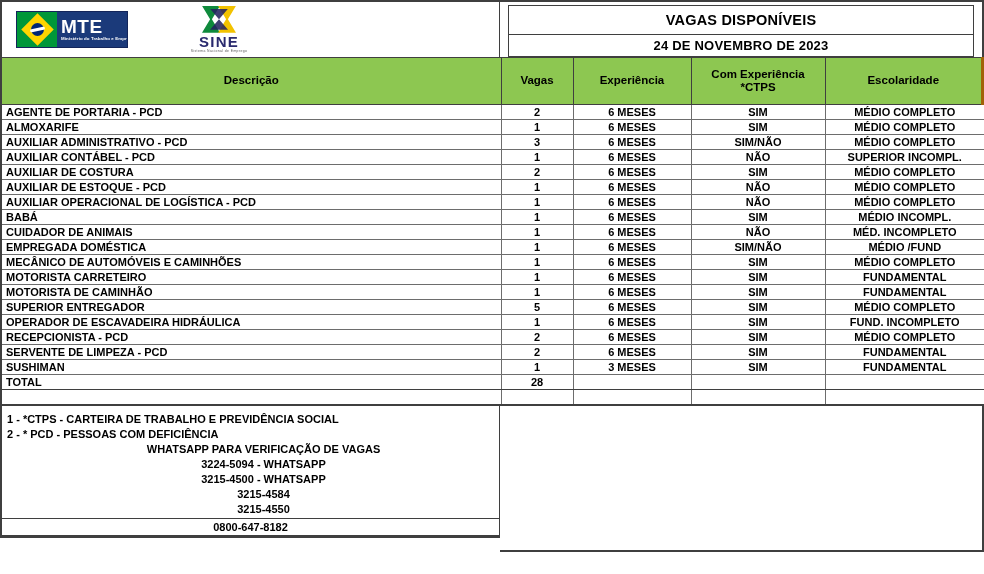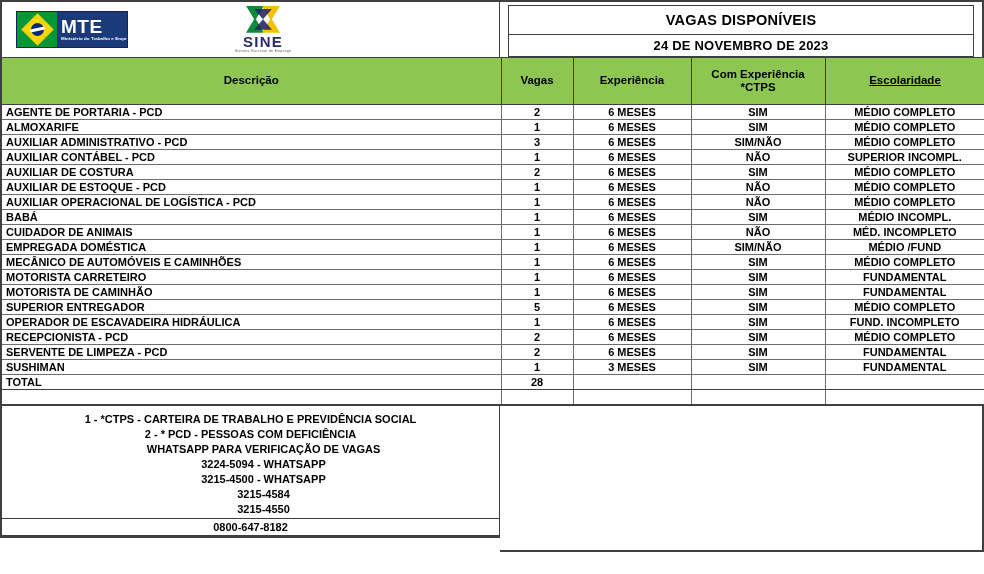--- a/index.html
+++ b/index.html
@@ -36,21 +36,20 @@
     height: 57px;
     box-sizing: border-box;
     border-top: 2px solid #3f3f3f;
     border-left: 2px solid #3f3f3f;
     border-right: 1px solid #3f3f3f;
     display: flex;
     align-items: center;
     padding-left: 14px;
     background: #fff;
     position: relative;
-    gap: 44px;
   }
 
   
   .mte-logo {
     width: 112px;
     height: 37px;
     background: #1b3a7a;
     border: 1px solid #13255a;
     display: flex;
     align-items: center;
@@ -219,21 +218,21 @@
     background: #8dc751;
     border: 1px solid #3f3f3f;
     height: 46px;
     font-size: 11.5px;
     font-weight: bold;
     text-align: center;
     padding: 0 2px;
     line-height: 1.15;
   }
   table.vagas th.h-desc { border-left: 2px solid #3f3f3f; }
-  table.vagas th.h-esc  { border-right: 1px solid #a16207; text-decoration: underline; }
+  table.vagas th.h-esc  { border-right: 8px solid #a16207; }
 
   table.vagas td {
     border: 1px solid #6d6d6d;
     height: 14px;
     padding: 0 2px;
     font-weight: bold;
     font-size: 11px;
     white-space: nowrap;
     overflow: hidden;
     line-height: 13px;
@@ -263,23 +262,23 @@
     box-sizing: border-box;
     border-left: 2px solid #3f3f3f;
     border-right: 1px solid #3f3f3f;
     border-bottom: 1px solid #3f3f3f;
     padding: 6px 0 0 0;
     background: #fff;
   }
   .note-line {
     font-size: 11px;
     font-weight: bold;
+    padding-left: 5px;
     line-height: 15px;
     white-space: nowrap;
-    text-align: center;
   }
   .note-center {
     font-size: 11px;
     font-weight: bold;
     text-align: center;
     line-height: 15px;
     padding-left: 26px;
     white-space: nowrap;
   }
   .note-hotline {

